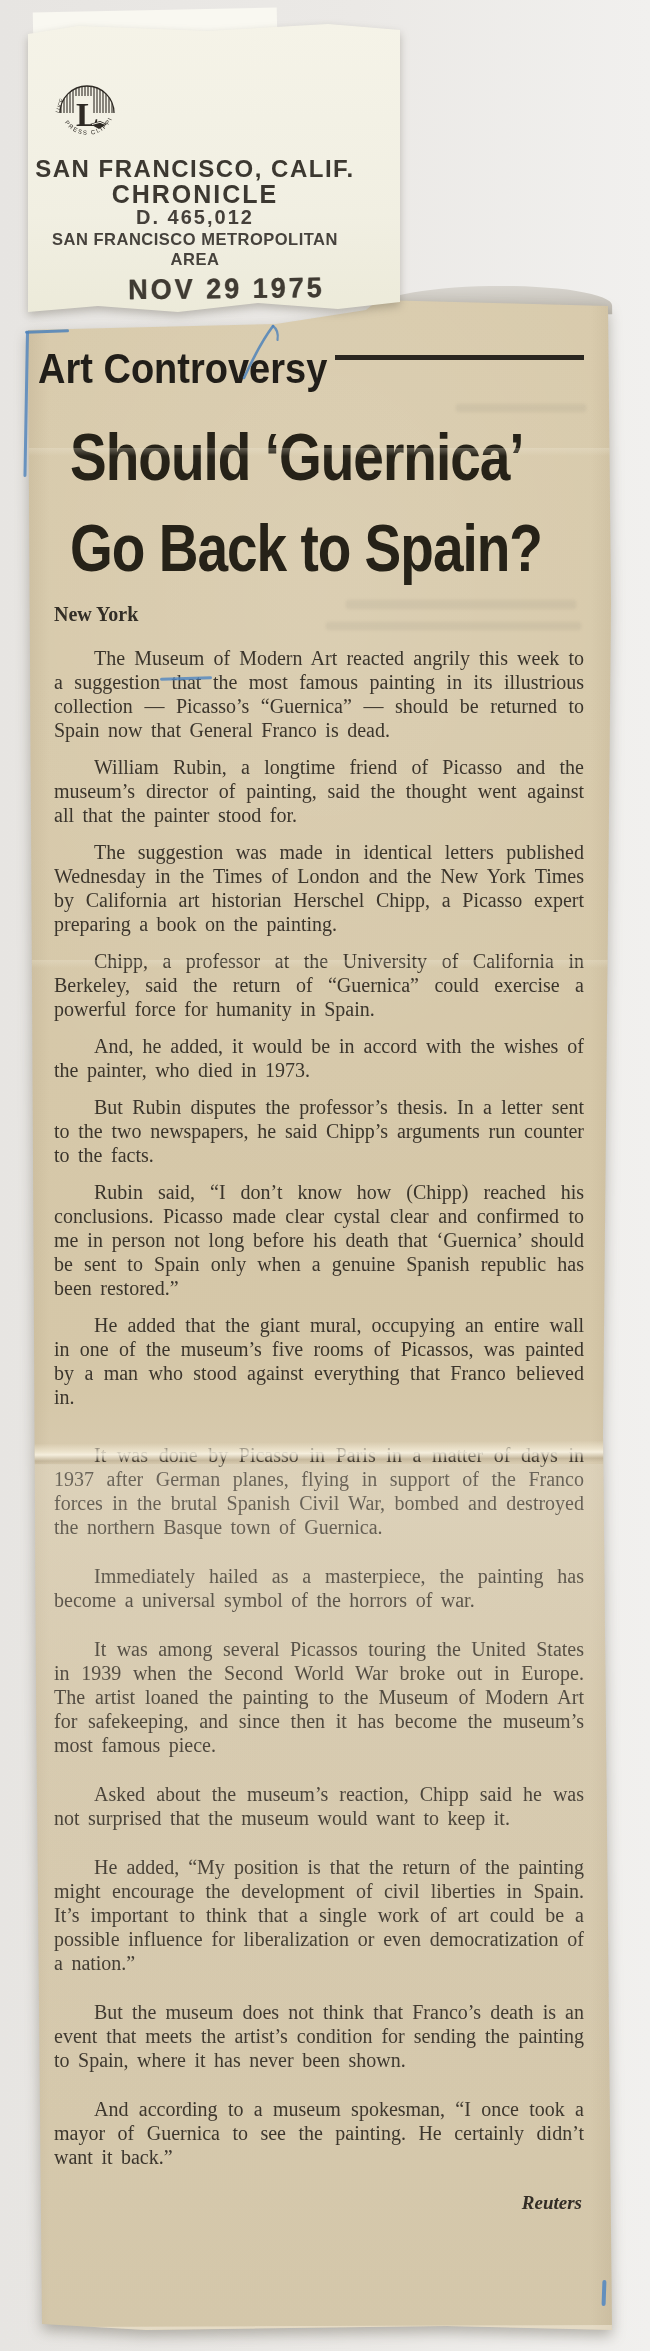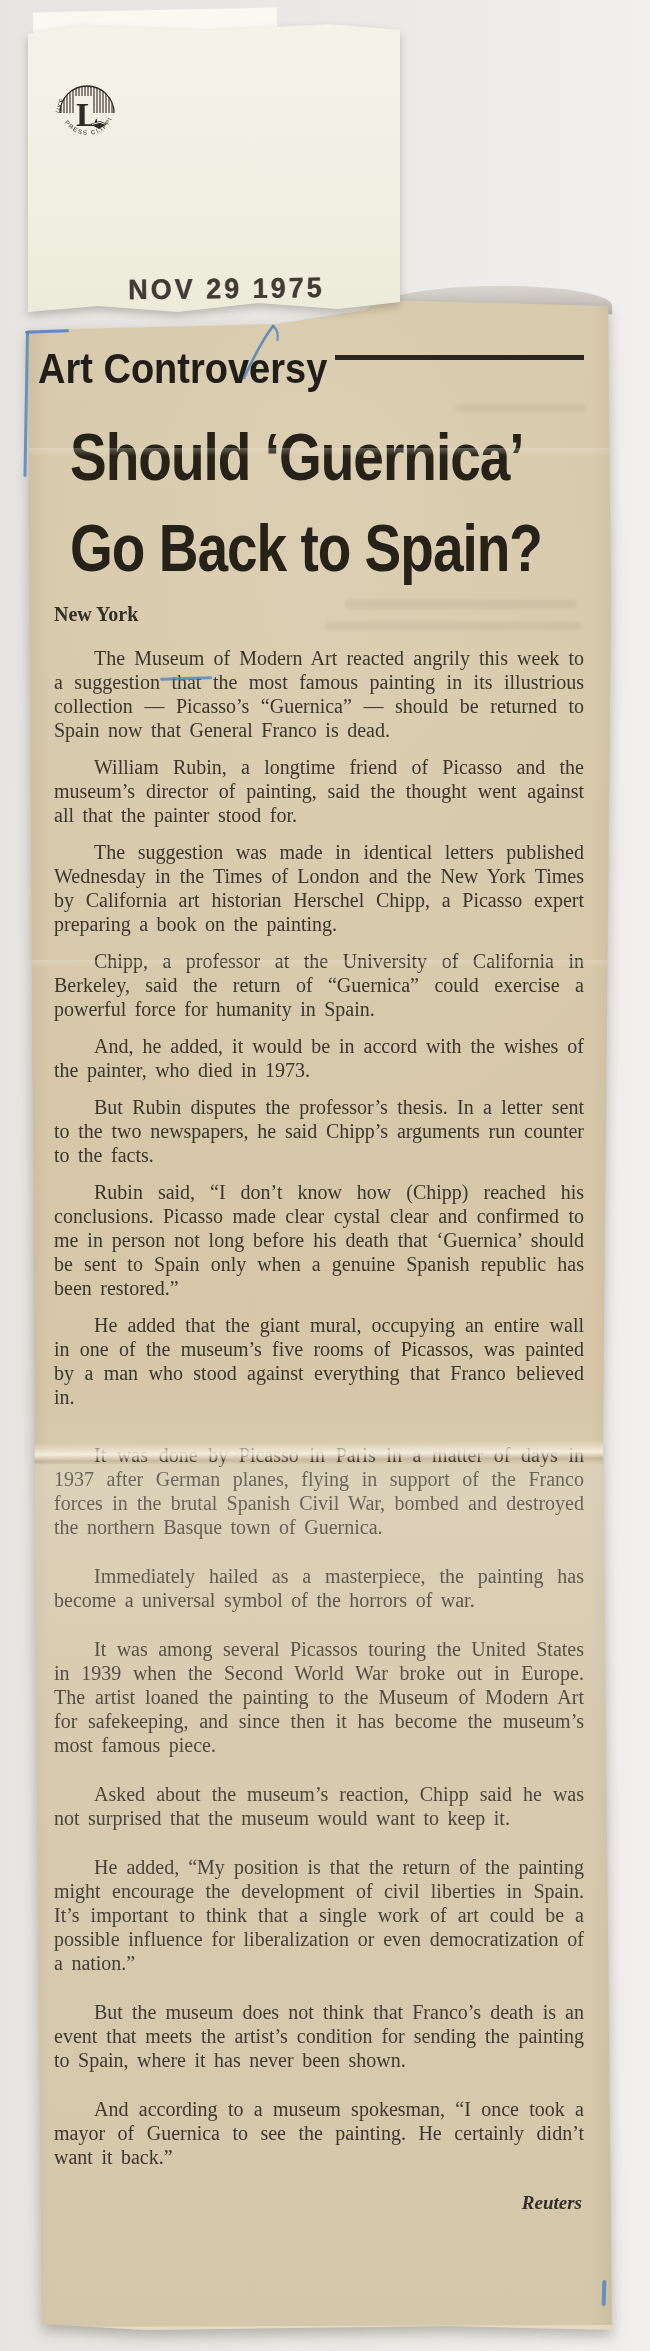--- a/index.html
+++ b/index.html
@@ -117,20 +117,26 @@
       <rect x="22" y="16" width="17" height="32" fill="#f3f1e5"></rect>
       <text x="23" y="46" font-family="Liberation Serif, serif" font-weight="700" font-size="34" fill="#2e2a24">L</text>
       <path d="M37 44 l10 -3 7 3 -8 5 z" fill="#2e2a24"></path>
       <path d="M39 44.5 l8 -2.2 5 2.2" stroke="#f3f1e5" stroke-width="1" fill="none"></path>
       <path id="arcb" d="M9 37 A27 27 0 0 0 59 39" fill="none"></path>
       <text font-size="6" letter-spacing="1.5" fill="#2e2a24">
         <textPath href="#arcb" startOffset="6">PRESS CLIPPINGS</textPath>
       </text>
       <text x="3" y="31" font-size="5.5" fill="#2e2a24" transform="rotate(-72 6 30)">LUCE</text>
     </svg>
+    <div class="card-text">
+      <div class="city">SAN FRANCISCO, CALIF.</div>
+      <div class="pub">CHRONICLE</div>
+      <div class="circ">D. 465,012</div>
+      <div class="area">SAN FRANCISCO METROPOLITAN AREA</div>
+    </div>
     <div class="stamp">NOV 29 1975</div>
   </div>
 </div>
 
 <div class="clip-wrap">
   <div class="clipping">
 
     <div class="kicker-row">
       <span class="kicker">Art Controversy</span>
       <span class="kicker-rule"></span>

